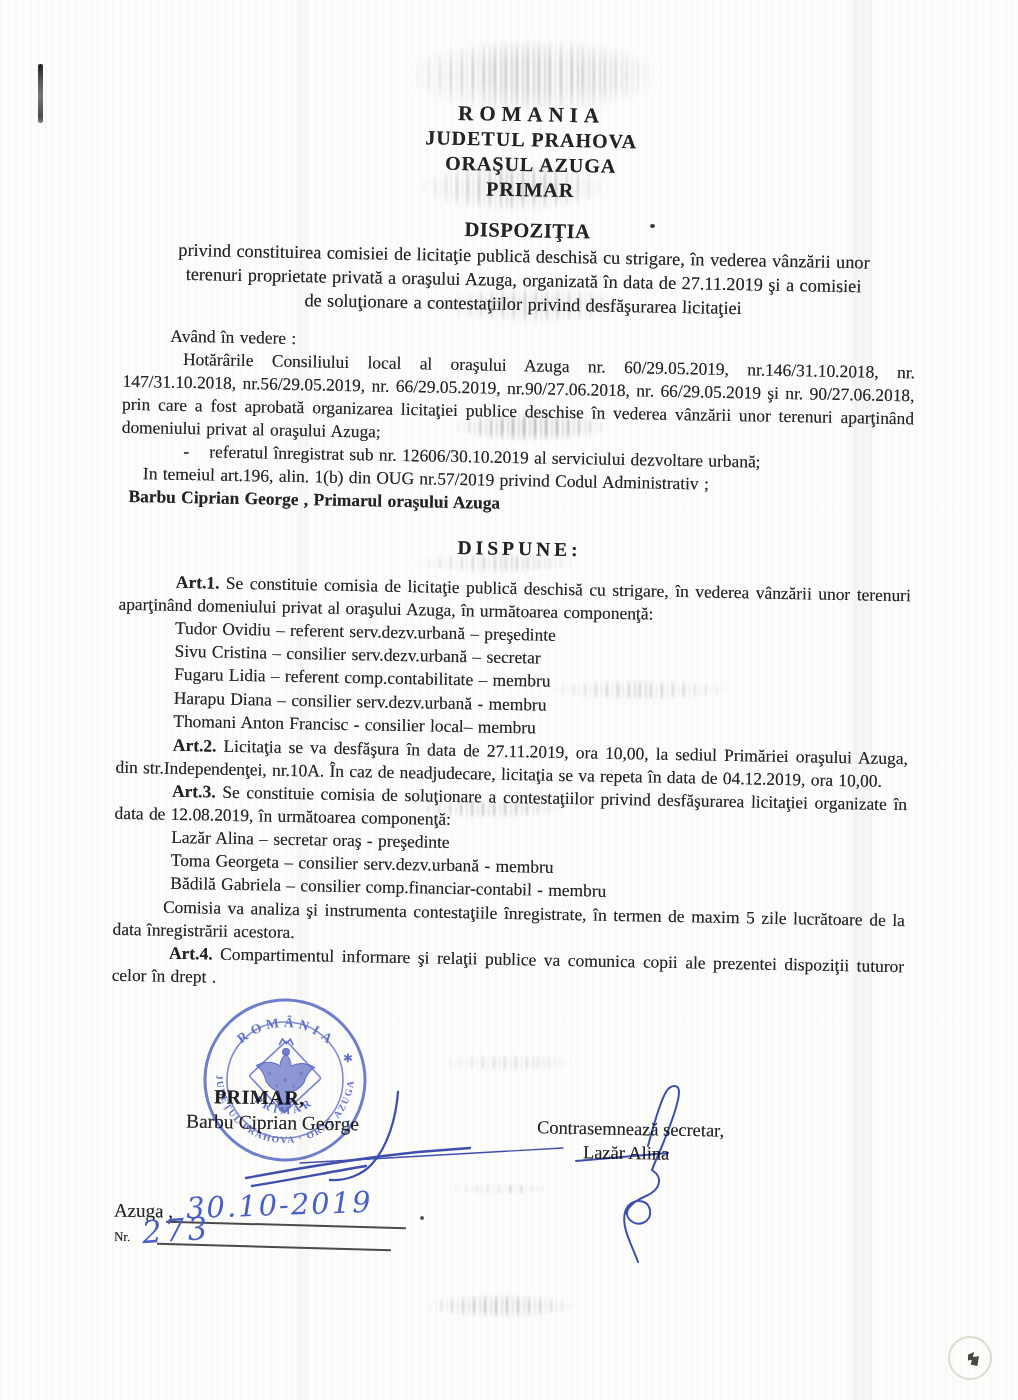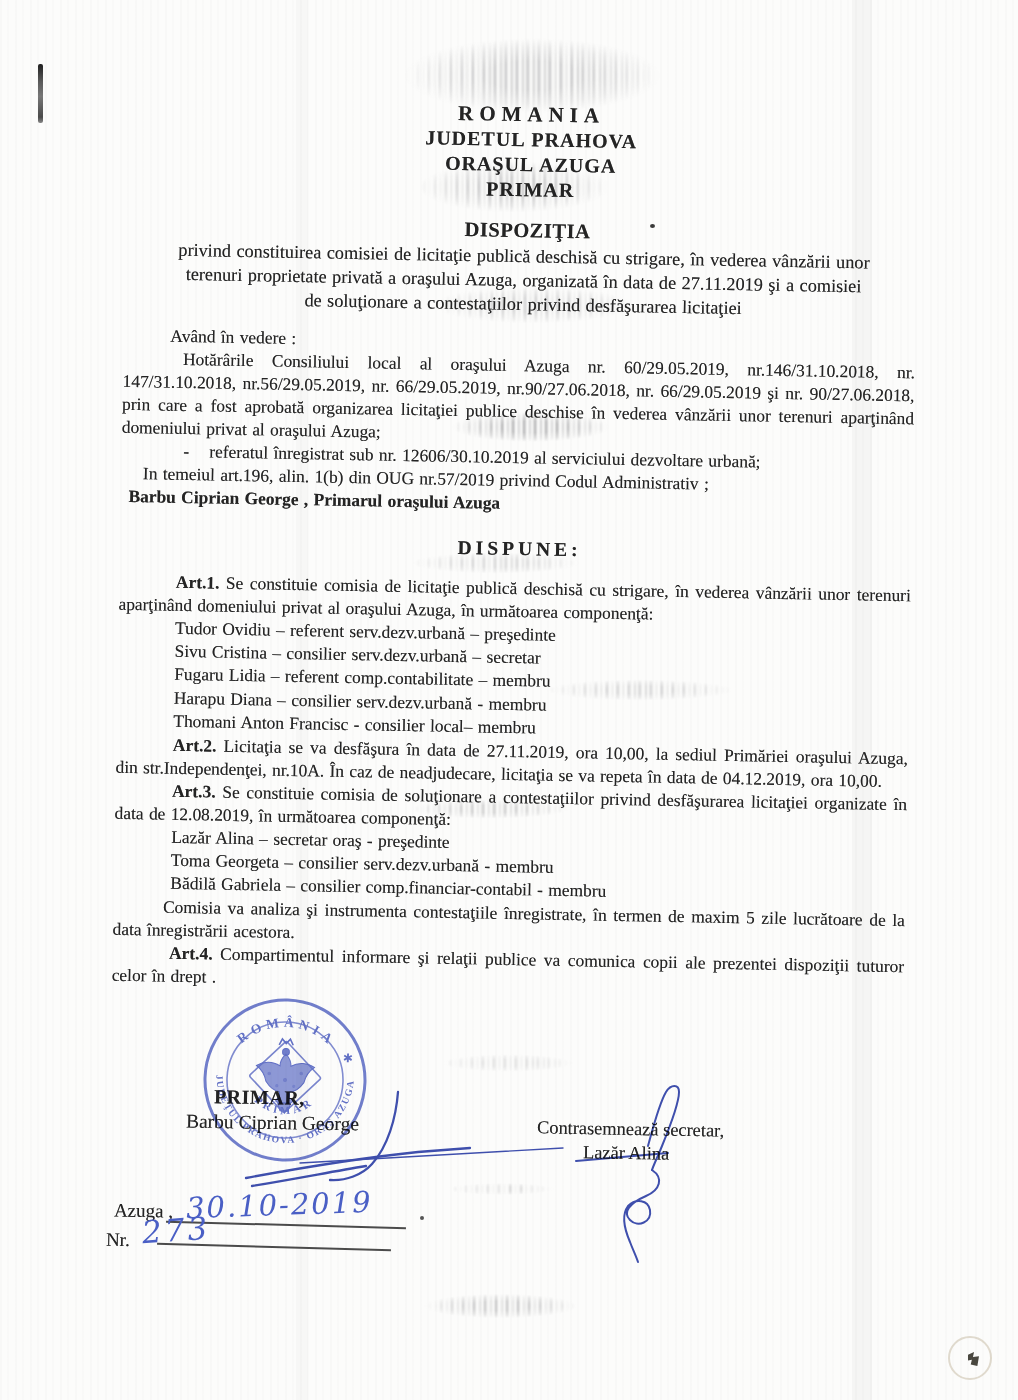--- a/index.html
+++ b/index.html
@@ -43,21 +43,21 @@
   .members{padding-left:73px;line-height:23.4px;}
   .note{text-indent:50px;}
 
   
   .sig-text{position:absolute;z-index:4;transform:rotate(1deg);white-space:nowrap;text-shadow:0 0 .5px rgba(45,45,45,.5);}
   .primar-t{left:214px;top:1086px;font-weight:bold;font-size:20px;letter-spacing:.5px;}
   .primar-n{left:186px;top:1112px;font-size:19.5px;}
   .cs-t{left:537px;top:1119px;font-size:18.4px;}
   .cs-n{left:583px;top:1143px;font-size:18.4px;}
   .azuga-l{left:114px;top:1200px;font-size:19px;z-index:4;}
-  .nr-l{left:106px;top:1229px;font-size:19px;z-index:4;}
+  .nr-l{left:114px;top:1229px;font-size:13px;z-index:4;}
 
   .handwriting{
     position:absolute;z-index:5;font-family:"DejaVu Serif",serif;font-style:italic;
     color:#4a5fc5;white-space:nowrap;
   }
   .hand-date{left:186px;top:1188px;font-size:29px;letter-spacing:2px;transform:rotate(-2deg);}
   .hand-nr{left:142px;top:1212px;font-size:31px;letter-spacing:3px;transform:rotate(-4deg);}
   .foot-line{position:absolute;height:2px;background:#2c2c2c;opacity:.85;z-index:3;}
   .fl1{left:166px;top:1224px;width:240px;transform:rotate(1.6deg);}
   .fl2{left:157px;top:1246px;width:234px;transform:rotate(1.6deg);}

